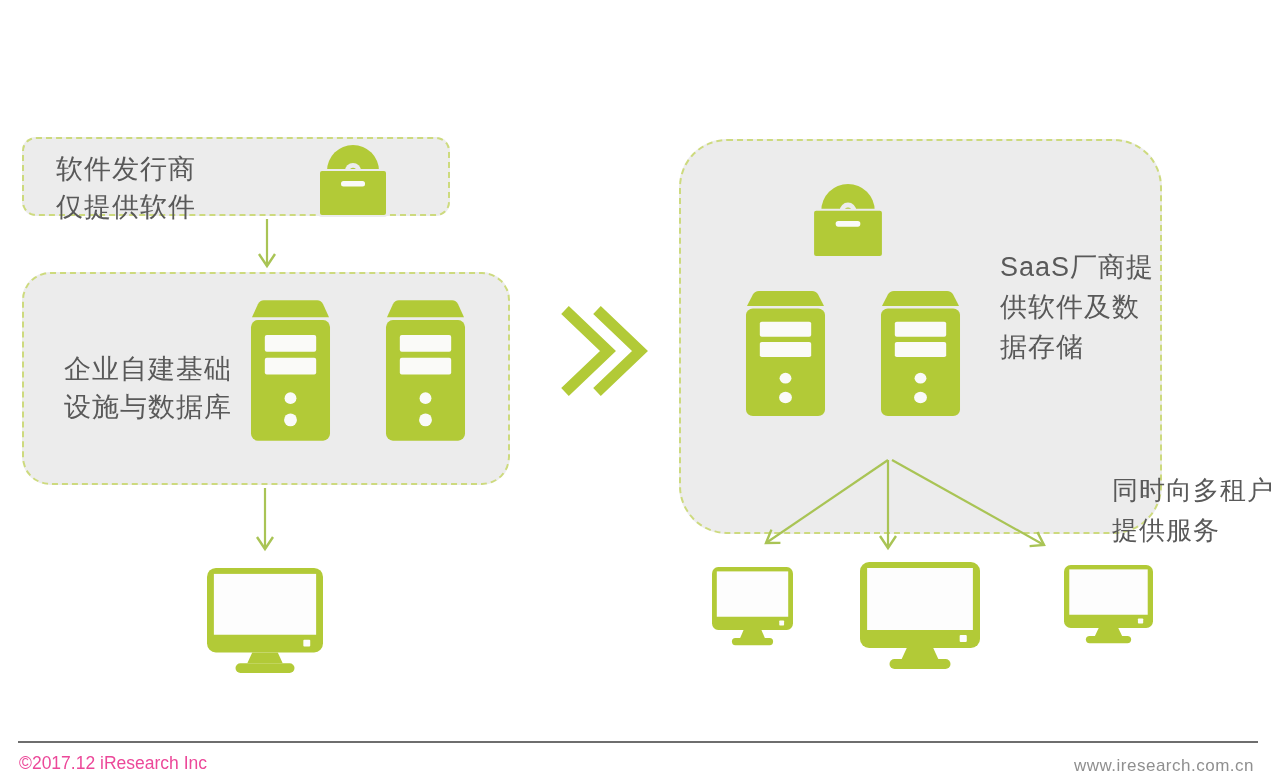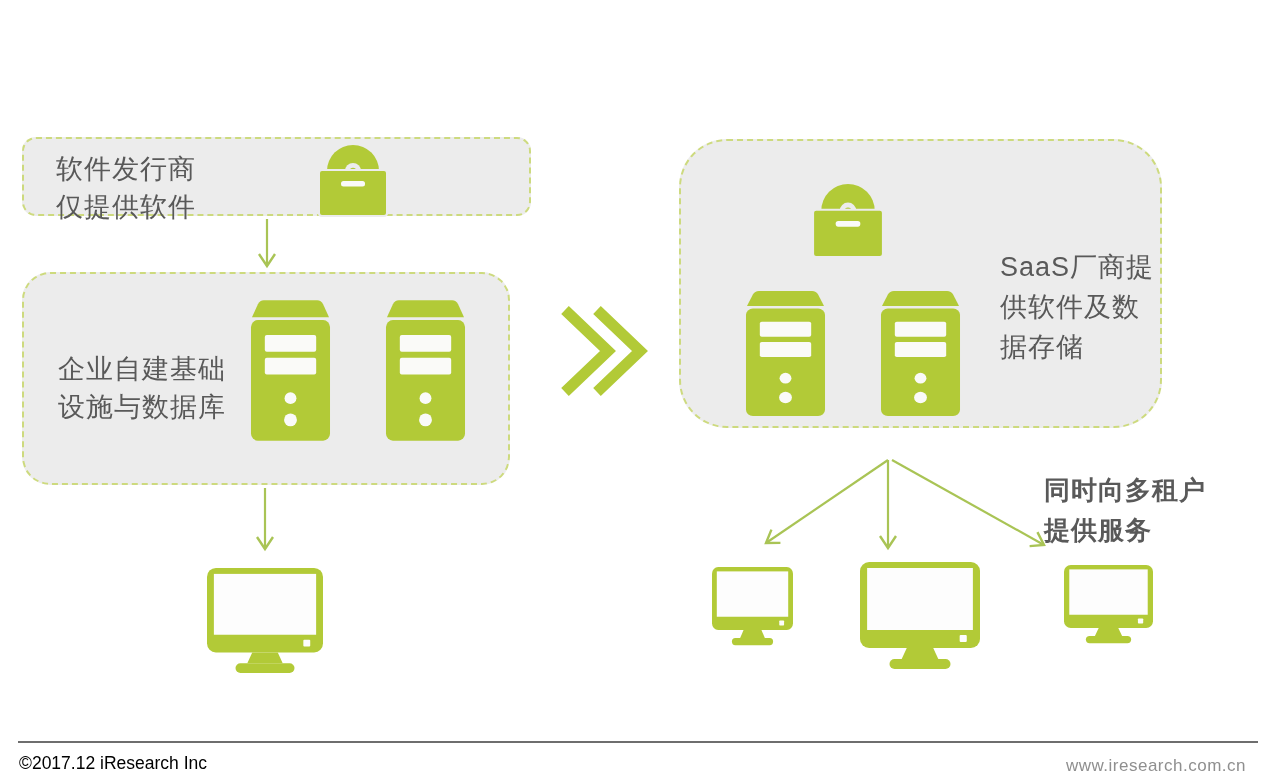--- a/index.html
+++ b/index.html
@@ -19,53 +19,53 @@
   .page-title{
     position:absolute;top:6px;left:0;width:1280px;text-align:center;
     font-size:53px;font-weight:bold;letter-spacing:2px;color:var(--title-text);
     line-height:62px;white-space:nowrap;
   }
 
   .dashed-box{
     position:absolute;background:var(--box-bg);
     border:2px dashed var(--dash-border);
   }
-  .box-publisher{left:22px;top:137px;width:509px;height:79px;border-radius:14px;}
+  .box-publisher{left:22px;top:137px;width:428px;height:79px;border-radius:14px;}
   .box-enterprise{left:22px;top:272px;width:488px;height:213px;border-radius:28px;}
-  .box-saas{left:679px;top:139px;width:483px;height:289px;border-radius:48px;}
+  .box-saas{left:679px;top:139px;width:483px;height:395px;border-radius:48px;}
 
   .box-label{
     position:absolute;color:var(--body-text);font-size:27px;line-height:38px;
     white-space:pre-line;letter-spacing:1px;
   }
   .label-publisher{left:32px;top:11px;}
-  .label-enterprise{left:34px;top:76px;}
+  .label-enterprise{left:40px;top:76px;}
   .label-saas{left:319px;top:106px;line-height:40px;}
 
   .note-text{
-    position:absolute;left:1044px;top:470px;color:var(--body-text);
-    font-size:26px;line-height:40px;white-space:pre-line;letter-spacing:1px;font-weight:bold;
+    position:absolute;left:1112px;top:470px;color:var(--body-text);
+    font-size:26px;line-height:40px;white-space:pre-line;letter-spacing:1px;
   }
 
   .icon{position:absolute;display:block;line-height:0;}
   .overlay{position:absolute;left:0;top:0;pointer-events:none;}
 
   .footer-source{
     position:absolute;left:20px;top:709px;color:var(--body-text);
     font-size:17px;letter-spacing:0.5px;
   }
   .footer-rule{
     position:absolute;left:18px;top:741px;width:1240px;height:0;
     border-top:2px solid #6e6e6e;
   }
   .footer-copyright{
-    position:absolute;left:19px;top:753px;color:#000000;font-size:17.5px;
+    position:absolute;left:19px;top:753px;color:#ec4899;font-size:17.5px;
   }
   .footer-website{
-    position:absolute;right:34px;top:756px;color:var(--muted-text);font-size:17px;
+    position:absolute;right:26px;top:756px;color:var(--muted-text);font-size:17px;
     letter-spacing:0.5px;
   }
 </style>
 </head>
 <body>
 
 <div class="stage">
 
 
   <div class="dashed-box box-publisher">

